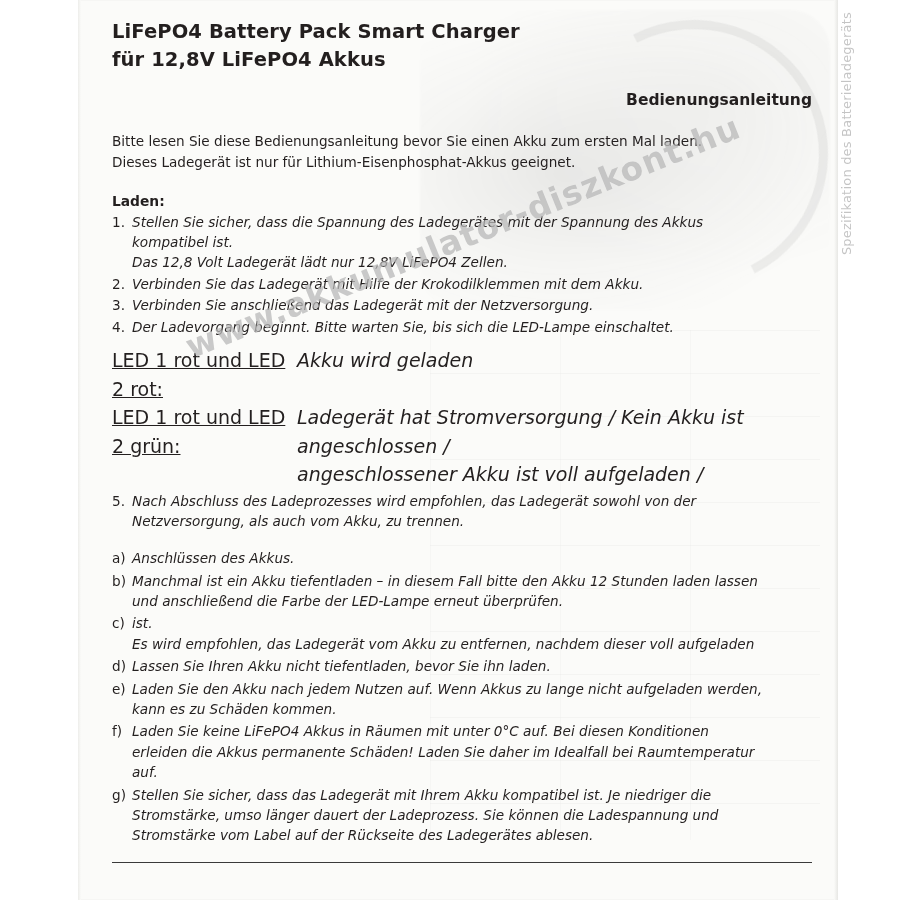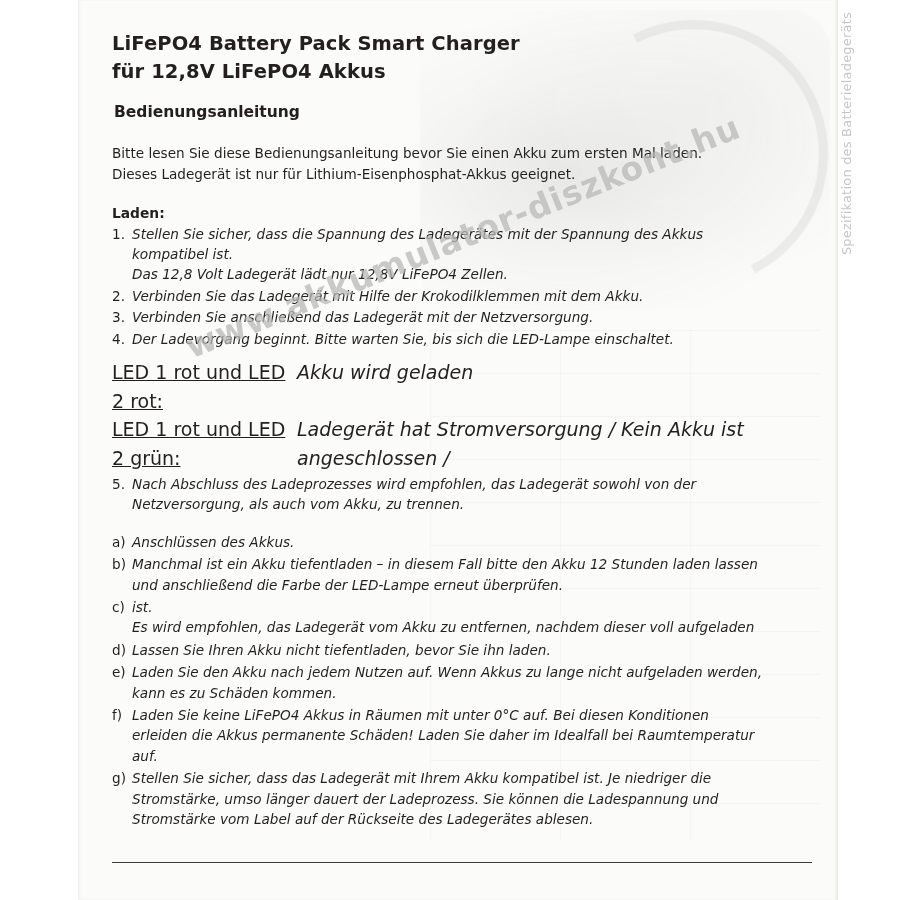--- a/index.html
+++ b/index.html
@@ -133,28 +133,29 @@
     left: 112px;
     top: 18px;
     width: 700px;
     color: #231f1f;
   }
   .title {
     font-size: 19.5px;
     font-weight: 700;
     line-height: 1.42;
     letter-spacing: 0.1px;
-    margin: 12px 0 18px 0;
+    margin: 0 0 18px 0;
   }
   .title .line2 { display: block; }
   .subtitle {
     font-size: 15.5px;
     font-weight: 700;
     margin: 0 0 22px 0;
     padding-left: 2px;
+    text-align: right;
   }
   .intro {
     font-size: 13.6px;
     line-height: 1.52;
     margin: 0 0 20px 0;
   }
   .section-head {
     font-size: 13.8px;
     font-weight: 700;
     margin: 13px 0 3px 0;
@@ -280,20 +281,21 @@
       <div class="led-row">
         <span class="led-label">LED 1 rot und LED 2 rot:</span>
         <span class="led-value">
           <span class="sub-line">Akku wird geladen</span>
         </span>
       </div>
       <div class="led-row">
         <span class="led-label">LED 1 rot und LED 2 grün:</span>
         <span class="led-value">
           <span class="sub-line">Ladegerät hat Stromversorgung / Kein Akku ist angeschlossen /</span>
+          <span class="sub-line">angeschlossener Akku ist voll aufgeladen /</span>
         </span>
       </div>
     </div>
 
     <div class="item" style="margin-top:2px;">
       <span class="marker">5.</span>
       <span class="item-body">
         <span class="sub-line">Nach Abschluss des Ladeprozesses wird empfohlen, das Ladegerät sowohl von der</span>
         <span class="sub-line">Netzversorgung, als auch vom Akku, zu trennen.</span>
       </span>

